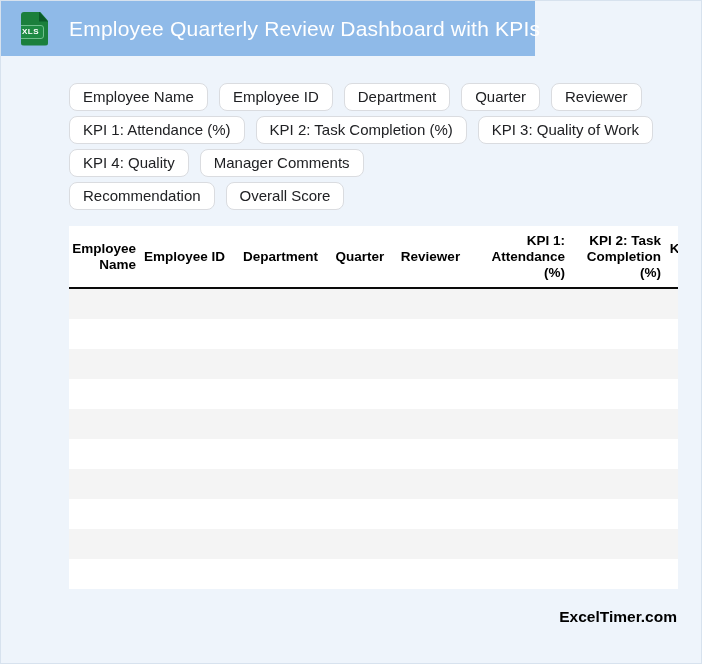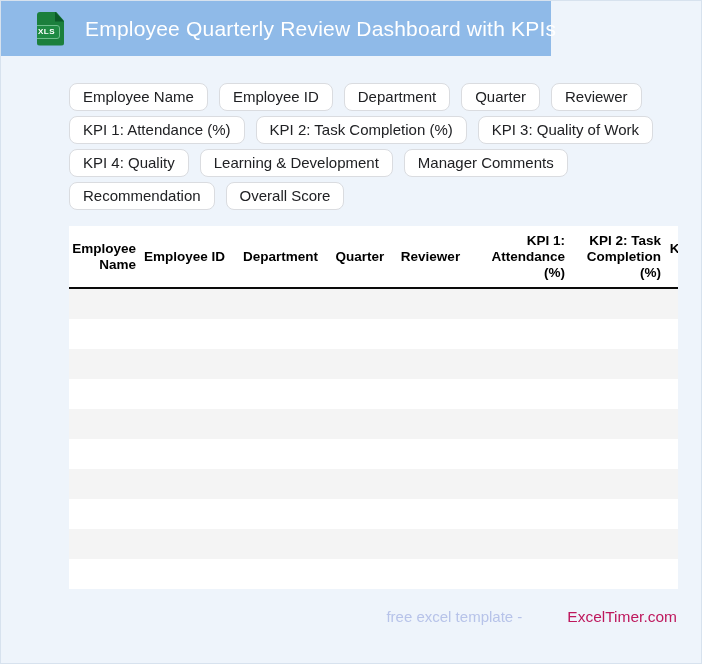--- a/index.html
+++ b/index.html
@@ -4,21 +4,21 @@
 <style>
   html,body{margin:0;padding:0;}
   .page{
     position:relative;width:702px;height:664px;box-sizing:border-box;
     background:#EEF4FB;border:1px solid #D7E2EE;overflow:hidden;
     font-family:"Liberation Sans",sans-serif;
   }
   
   .banner{
     position:absolute;left:0;top:0;width:534px;height:55px;
-    background:#8FBAE8;display:flex;align-items:center;padding-left:16px;
+    background:#8FBAE8;display:flex;align-items:center;
   }
   .file-icon{
     position:relative;margin-left:20px;width:27px;height:34px;flex:0 0 auto;
     background:#1B7F3C;border-radius:3px;
     clip-path:polygon(0 0,70% 0,100% 27%,100% 100%,0 100%);
   }
   .file-icon .fold{
     position:absolute;right:0;top:0;width:9px;height:10px;background:#0A5A28;
     clip-path:polygon(0 0,100% 100%,0 100%);
   }
@@ -53,21 +53,21 @@
   }
   .th.al-r{text-align:right;padding-right:6px;}
   .th.al-c{text-align:center;padding:0 2px;}
   .tbody{width:609px;}
   .row{height:30px;}
   
   .footer{
     position:absolute;right:24px;top:607px;display:flex;align-items:baseline;gap:9px;
     font-size:15px;color:#B7C3E9;white-space:nowrap;
   }
-  .footer .brand{font-weight:normal;font-size:15.5px;color:#be185d;cursor:pointer;margin-left:36px;}
+  .footer .brand{font-weight:bold;font-size:15.5px;color:#000000;cursor:pointer;margin-left:36px;}
 </style>
 </head>
 <body>
 
 <div class="page">
 
   <header class="banner">
     <div class="file-icon">
       <span class="fold"></span>
       <span class="xls-label">XLS</span>
@@ -83,21 +83,20 @@
         <span class="chip">Quarter</span>
         <span class="chip">Reviewer</span>
       </div>
       <div class="chip-row">
         <span class="chip">KPI 1: Attendance (%)</span>
         <span class="chip">KPI 2: Task Completion (%)</span>
         <span class="chip">KPI 3: Quality of Work</span>
       </div>
       <div class="chip-row">
         <span class="chip">KPI 4: Quality</span>
-        <span class="chip">Learning &amp; Development</span>
         <span class="chip">Manager Comments</span>
       </div>
       <div class="chip-row">
         <span class="chip">Recommendation</span>
         <span class="chip">Overall Score</span>
       </div>
     </div>
 
   <div class="table-card">
     <div class="thead" id="thead">
@@ -118,17 +117,16 @@
         <div class="row" style="background: rgb(244, 244, 244);"></div>
         <div class="row" style="background: rgb(255, 255, 255);"></div>
         <div class="row" style="background: rgb(244, 244, 244);"></div>
         <div class="row" style="background: rgb(255, 255, 255);"></div>
         <div class="row" style="background: rgb(244, 244, 244);"></div>
         <div class="row" style="background: rgb(255, 255, 255);"></div>
       </div>
   </div>
 
   <div class="footer">
-    <span>free excel template -</span>
     <span class="brand">ExcelTimer.com</span>
   </div>
 
 </div>
 
 </body></html>

